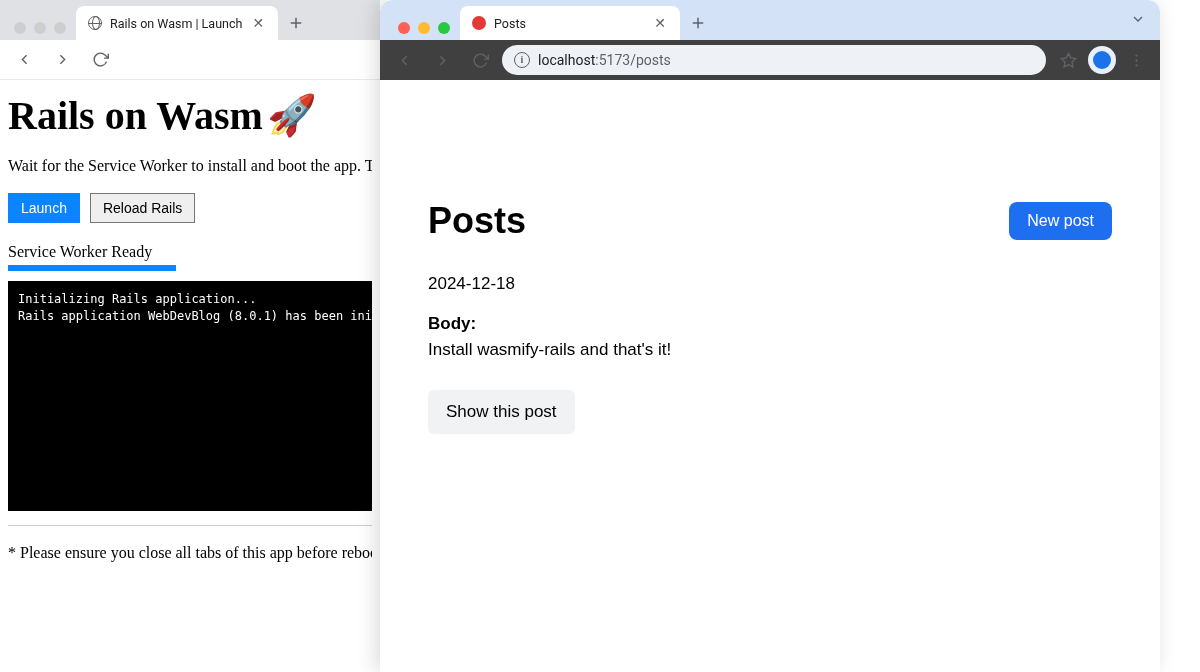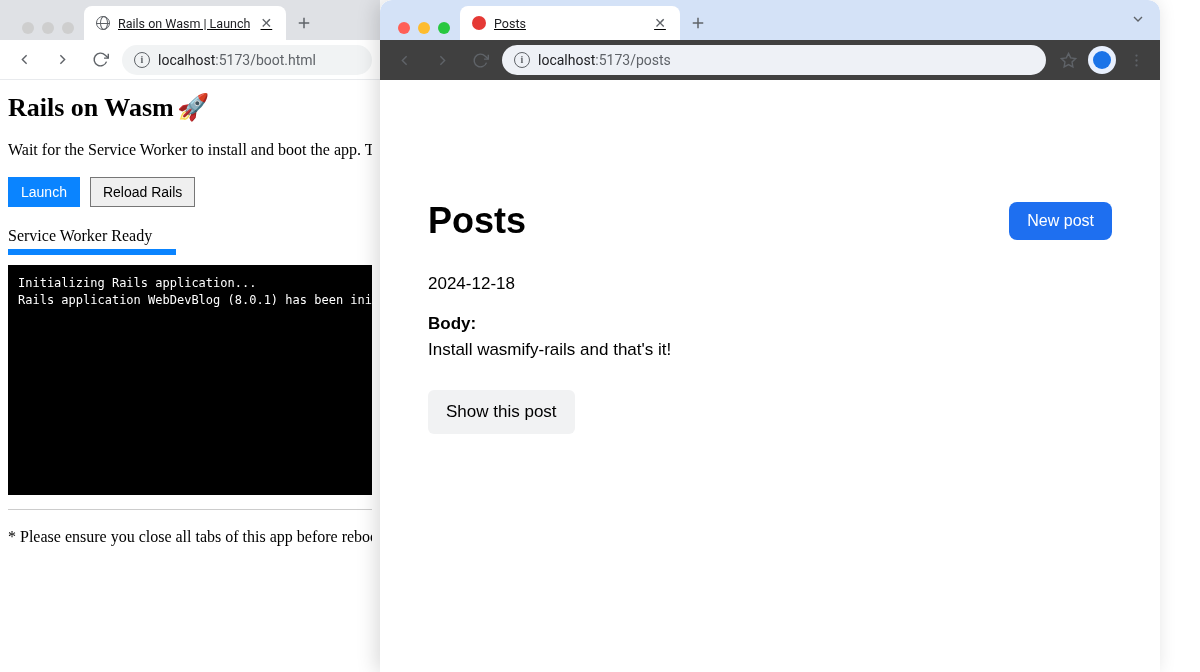--- a/index.html
+++ b/index.html
@@ -36,23 +36,22 @@
       z-index: 2;
       overflow: hidden;
     }
 
     
     .tab-bar {
       height: 40px;
       background: #dfe1e5;
       display: flex;
       align-items: flex-end;
-      padding: 0 16px;
+      padding: 0 8px;
       position: relative;
-      text-decoration: underline;
     }
     .browser-right .tab-bar {
       background: #d4e2f7;
       border-radius: 12px 12px 0 0;
       padding-left: 12px;
     }
 
     .traffic-lights {
       display: flex;
       gap: 8px;
@@ -245,21 +244,21 @@
       position: relative;
     }
 
     
     .content-left {
       padding: 12px 8px;
       font-family: Georgia, "Times New Roman", serif;
       color: #000;
     }
     .content-left h1 {
-      font-size: 26px;
+      font-size: 40px;
       font-weight: bold;
       margin-bottom: 18px;
       display: flex;
       align-items: center;
       gap: 4px;
     }
     .content-left .info-line {
       font-size: 16px;
       margin-bottom: 18px;
       white-space: nowrap;
@@ -394,26 +393,20 @@
     <div class="tb-icon">
       <svg viewBox="0 0 24 24" fill="none" stroke="currentColor" stroke-width="2">
           <polyline points="9 18 15 12 9 6"></polyline>
         </svg>
     </div>
     <div class="tb-icon">
       <svg viewBox="0 0 24 24" fill="none" stroke="currentColor" stroke-width="2">
           <polyline points="23 4 23 10 17 10"></polyline>
           <path d="M20.49 15a9 9 0 1 1-2.12-9.36L23 10"></path>
         </svg>
-    </div>
-    <div class="address-bar">
-      <div class="addr-icon"></div>
-      <span class="addr-text">
-        <span class="host">localhost</span><span class="path">:5173</span><span class="path">/boot.html</span>
-      </span>
     </div>
   </div>
 
   <div class="content-left">
     <h1>
       <span>Rails on Wasm</span>
       <span>🚀</span>
     </h1>
     <p class="info-line">Wait for the Service Worker to install and boot the app. Th</p>
     <div class="button-row">

